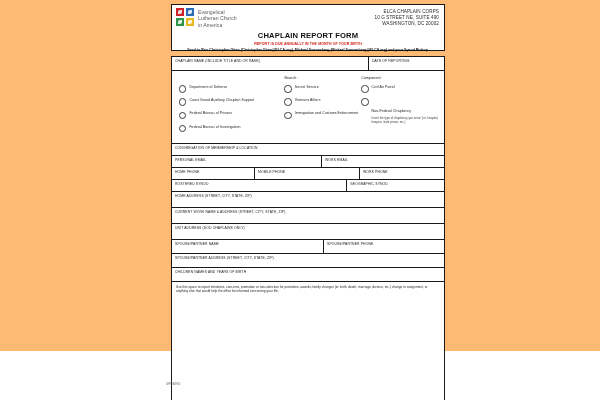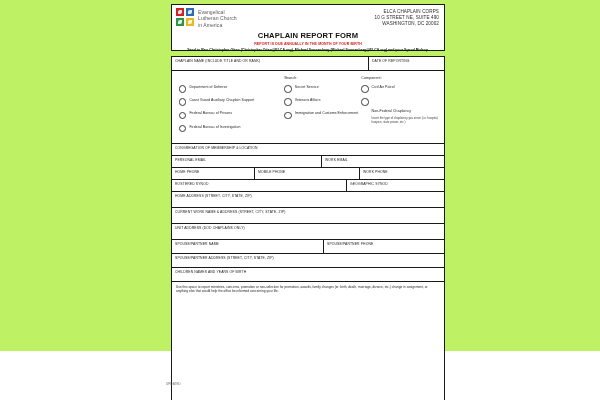--- a/index.html
+++ b/index.html
@@ -9,21 +9,21 @@
     height: 400px;
     background: #ffffff;
     font-family: "Liberation Sans", sans-serif;
     overflow: hidden;
   }
 
   #page {
     position: relative;
     width: 600px;
     height: 351px;
-    background: #bef264;
+    background: #fdba74;
   }
 
   
   .header-box {
     position: absolute;
     left: 171px;
     top: 4px;
     width: 274px;
     height: 47px;
     border: 1.3px solid #1a1a1a;

